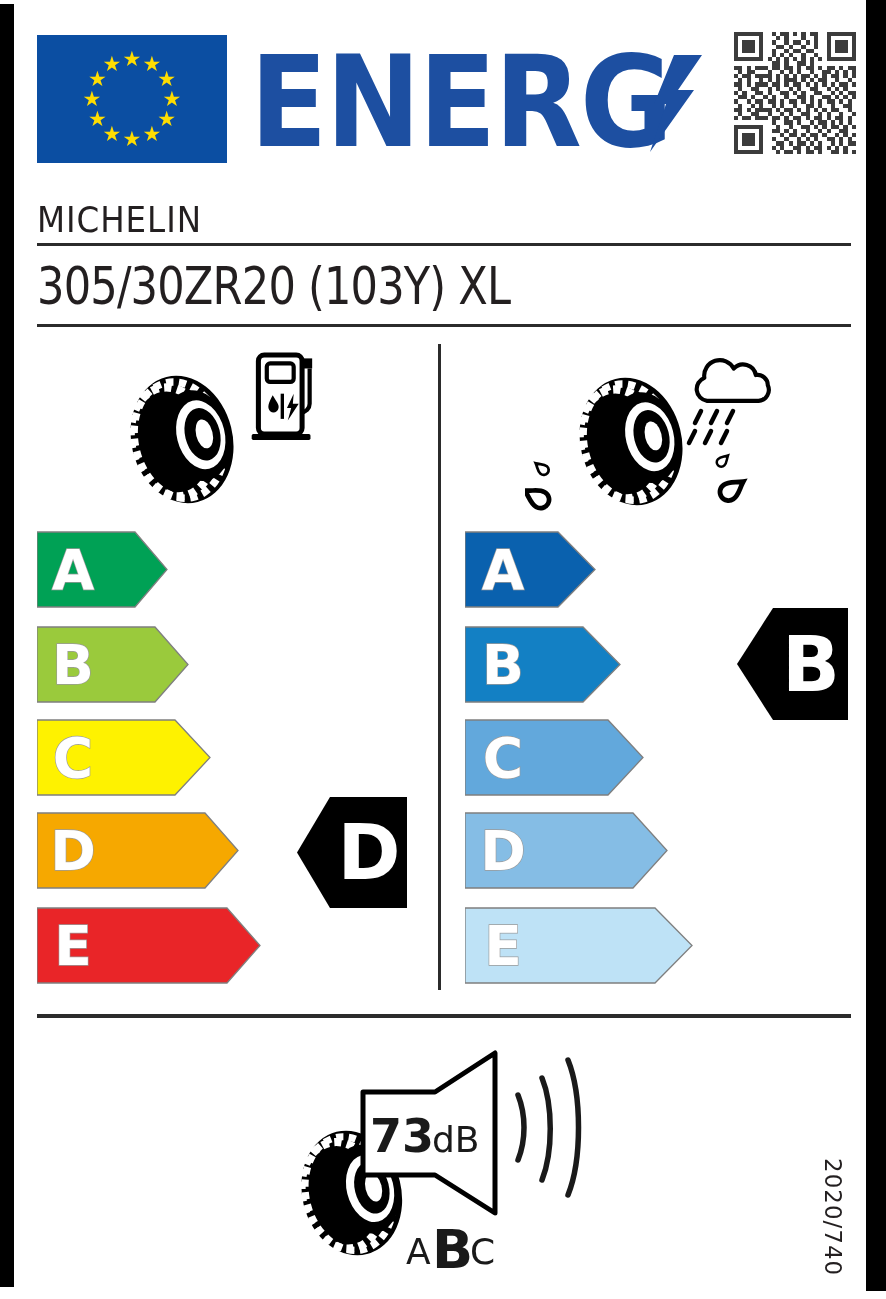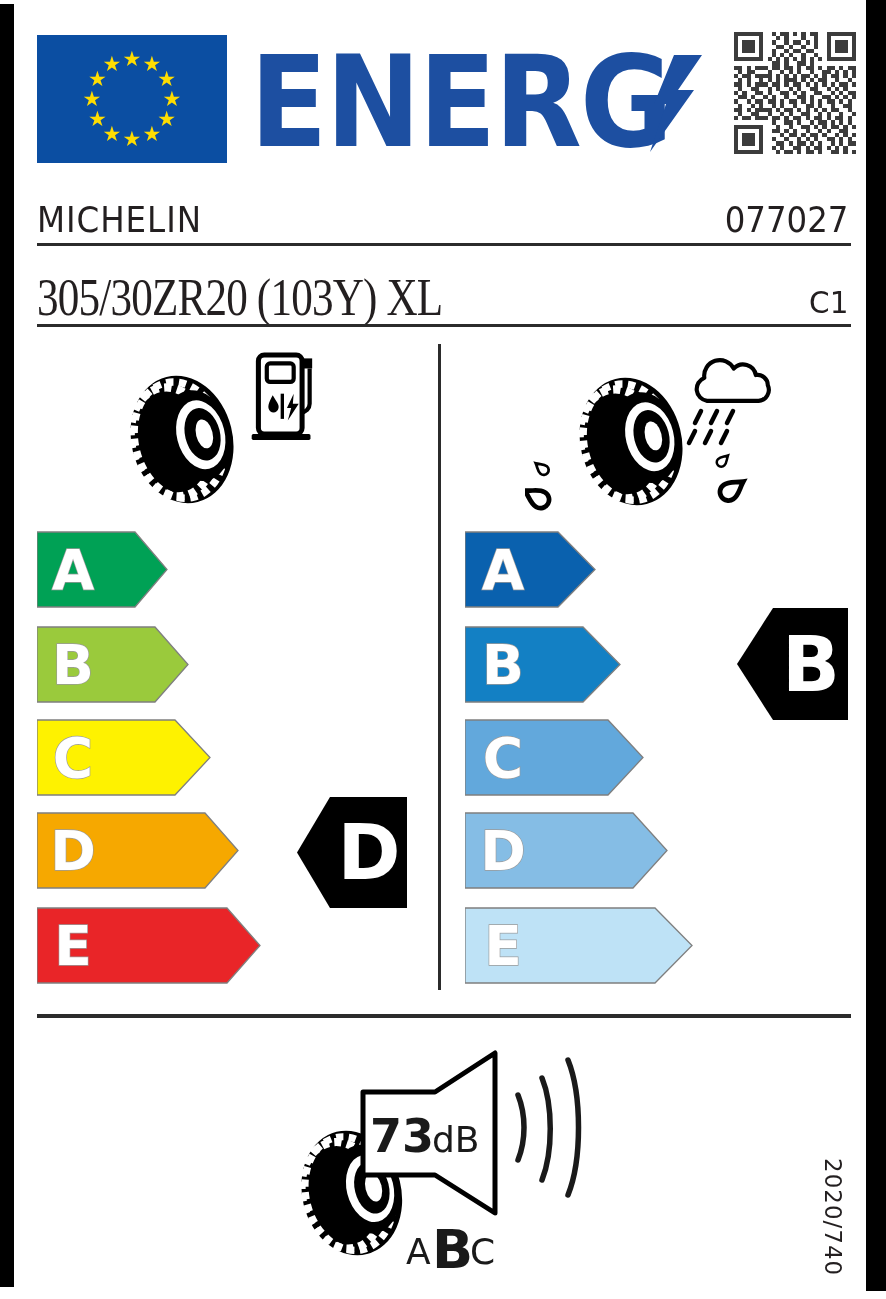--- a/index.html
+++ b/index.html
@@ -10,21 +10,21 @@
   .border-right { left:866px; top:0; width:20px; height:1291px; background:#000; }
   .hline { position:absolute; left:37px; width:814px; height:3px; background:#2b2b2b; }
   #hr1 { top:243px; } #hr2 { top:324px; } #hr3 { top:1014px; height:4px; }
   .vdivider { left:438px; top:344px; width:3px; height:646px; background:#2b2b2b; }
 
   .brand { left:37px; top:200px; font-size:35px; font-weight:normal; white-space:nowrap; }
   .brand span { display:inline-block; transform:scaleX(0.93); transform-origin:left top; letter-spacing:1px; }
   .rightbox { left:500px; width:348px; text-align:right; white-space:nowrap; }
   #article { top:199px; font-size:36px; }
   #article span { display:inline-block; transform:scaleX(0.9); transform-origin:right top; }
-  .size { left:37px; top:268px; font-size:52px; white-space:nowrap;font-family:Liberation Serif, serif; }
+  .size { left:37px; top:256px; font-size:52px; white-space:nowrap; }
   .size span { display:inline-block; transform:scaleX(0.83); transform-origin:left top; letter-spacing:-1px; }
   #tclass { top:284px; font-size:31px; }
   #tclass span { display:inline-block; transform:scaleX(0.95); transform-origin:right top; }
   .reg { left:820px; top:1158px; font-size:23px; writing-mode:vertical-rl; text-orientation:mixed; letter-spacing:1px; }
 
   svg text { font-family:"DejaVu Sans","Liberation Sans",sans-serif; }
   .energ-text { font-weight:bold; font-size:126px; letter-spacing:-2px; }
   .star-text { font-size:21px; text-anchor:middle; }
   .grade-letter { font-weight:bold; font-size:55px; fill:#fff; stroke:#9a9a9a; stroke-width:1.3px; paint-order:stroke; text-anchor:middle; }
   .tag-letter { font-weight:bold; font-size:76px; fill:#fff; text-anchor:middle; }
@@ -111,25 +111,23 @@
       <path d="M9 0h1v1H9z M11 0h2v1h-2z M14 0h1v1h-1z M16 0h1v2h-1z M18 0h2v1h-2z M10 1h1v1h-1z M12 1h1v2h-1z M19 1h1v1h-1z M9 2h1v1H9z M14 2h2v1h-2z M17 2h1v1h-1z M19 2h1v2h-1z M10 3h2v1h-2z M13 3h1v1h-1z M16 3h1v1h-1z M9 4h1v2H9z M12 4h1v1h-1z M14 4h2v1h-2z M17 4h2v1h-2z M11 5h1v1h-1z M13 5h1v1h-1z M16 5h1v1h-1z M19 5h1v1h-1z M9 7h2v1H9z M12 7h1v1h-1z M15 7h2v1h-2z M18 7h1v1h-1z"></path>
       <path d="M0 8h2v1H0z M3 8h1v2H3z M5 8h1v1H5z M7 8h1v1H7z M9 8h2v1H9z M12 8h2v1h-2z M15 8h1v2h-1z M17 8h2v1h-2z M20 8h1v1h-1z M22 8h2v1h-2z M25 8h1v1h-1z M27 8h2v1h-2z M1 9h1v1H1z M4 9h1v1H4z M8 9h1v1H8z M11 9h1v1h-1z M13 9h1v1h-1z M18 9h1v1h-1z M21 9h2v1h-2z M24 9h1v1h-1z M26 9h1v1h-1z M28 9h1v1h-1z M0 10h1v1H0z M2 10h2v1H2z M5 10h1v1H5z M7 10h2v1H7z M10 10h1v1h-1z M12 10h1v2h-1z M14 10h1v1h-1z M16 10h2v1h-2z M19 10h1v1h-1z M21 10h1v1h-1z M23 10h2v1h-2z M26 10h1v1h-1z M28 10h1v1h-1z"></path>
       <path d="M1 11h1v1H1z M3 11h1v1H3z M6 11h1v1H6z M8 11h1v1H8z M10 11h1v1h-1z M13 11h2v1h-2z M16 11h1v1h-1z M18 11h1v1h-1z M20 11h2v1h-2z M24 11h1v1h-1z M27 11h1v1h-1z M0 12h2v1H0z M3 12h1v1H3z M5 12h1v1H5z M7 12h1v1H7z M9 12h2v1H9z M12 12h1v1h-1z M14 12h2v1h-2z M17 12h1v1h-1z M19 12h1v1h-1z M21 12h1v1h-1z M23 12h1v1h-1z M25 12h2v1h-2z M28 12h1v1h-1z M1 13h1v1H1z M4 13h2v1H4z M8 13h1v1H8z M10 13h1v1h-1z M13 13h1v1h-1z M15 13h1v1h-1z M18 13h2v1h-2z M22 13h1v1h-1z M24 13h1v1h-1z M26 13h1v1h-1z"></path>
       <path d="M0 14h1v1H0z M2 14h1v1H2z M5 14h2v1H5z M8 14h1v1H8z M11 14h2v1h-2z M14 14h1v1h-1z M16 14h1v1h-1z M19 14h2v1h-2z M23 14h1v1h-1z M25 14h1v1h-1z M27 14h2v1h-2z M1 15h2v1H1z M4 15h1v1H4z M7 15h1v1H7z M9 15h1v1H9z M12 15h1v1h-1z M15 15h2v1h-2z M18 15h1v1h-1z M21 15h2v1h-2z M24 15h1v1h-1z M26 15h1v1h-1z M28 15h1v1h-1z M0 16h1v1H0z M3 16h1v1H3z M5 16h1v1H5z M8 16h2v1H8z M11 16h1v1h-1z M13 16h2v1h-2z M16 16h1v1h-1z M18 16h1v1h-1z M20 16h1v1h-1z M22 16h2v1h-2z M25 16h1v1h-1z M27 16h1v1h-1z"></path>
       <path d="M1 17h1v1H1z M4 17h1v1H4z M6 17h1v1H6z M9 17h1v1H9z M11 17h1v1h-1z M14 17h1v1h-1z M17 17h2v1h-2z M20 17h1v1h-1z M23 17h1v1h-1z M26 17h2v1h-2z M0 18h2v1H0z M3 18h1v1H3z M5 18h1v1H5z M7 18h2v1H7z M10 18h1v1h-1z M12 18h2v1h-2z M15 18h1v1h-1z M17 18h1v1h-1z M19 18h1v1h-1z M21 18h1v1h-1z M23 18h2v1h-2z M27 18h1v1h-1z M1 19h1v1H1z M4 19h2v1H4z M8 19h1v1H8z M11 19h1v1h-1z M13 19h1v1h-1z M16 19h2v1h-2z M20 19h1v1h-1z M22 19h1v1h-1z M25 19h1v1h-1z M28 19h1v1h-1z M0 20h1v1H0z M2 20h2v1H2z M5 20h1v1H5z M7 20h1v1H7z M9 20h2v1H9z M12 20h1v1h-1z M14 20h2v1h-2z M17 20h1v1h-1z M19 20h2v1h-2z M22 20h1v1h-1z M24 20h2v1h-2z M27 20h1v1h-1z"></path>
       <path d="M9 21h1v1H9z M12 21h2v1h-2z M15 21h1v1h-1z M18 21h1v1h-1z M20 21h2v1h-2z M23 21h1v1h-1z M25 21h1v1h-1z M27 21h1v1h-1z M10 22h1v1h-1z M13 22h1v1h-1z M16 22h2v1h-2z M19 22h1v1h-1z M21 22h1v1h-1z M23 22h2v1h-2z M26 22h1v1h-1z M28 22h1v1h-1z M9 23h2v1H9z M12 23h1v1h-1z M14 23h1v1h-1z M17 23h1v1h-1z M20 23h1v1h-1z M22 23h1v1h-1z M25 23h2v1h-2z M11 24h1v1h-1z M13 24h2v1h-2z M16 24h1v1h-1z M18 24h2v1h-2z M21 24h1v1h-1z M24 24h1v1h-1z M26 24h1v1h-1z M28 24h1v1h-1z M9 25h1v1H9z M12 25h1v1h-1z M15 25h1v1h-1z M17 25h1v1h-1z M19 25h1v1h-1z M22 25h2v1h-2z M25 25h1v1h-1z M27 25h1v1h-1z M10 26h2v1h-2z M13 26h1v1h-1z M15 26h2v1h-2z M18 26h1v1h-1z M20 26h1v1h-1z M23 26h1v1h-1z M25 26h1v1h-1z M27 26h2v1h-2z M9 27h1v1H9z M11 27h1v1h-1z M14 27h2v1h-2z M17 27h1v1h-1z M19 27h2v1h-2z M22 27h1v1h-1z M24 27h1v1h-1z M26 27h1v1h-1z M10 28h1v1h-1z M12 28h2v1h-2z M15 28h1v1h-1z M17 28h2v1h-2z M20 28h1v1h-1z M23 28h2v1h-2z M26 28h1v1h-1z M28 28h1v1h-1z"></path>
     </g>
   </svg>
 
   <div class="abs brand"><span>MICHELIN</span></div>
-  <div class="abs rightbox" id="article"><span>077027</span></div>
   <div class="hline" id="hr1"></div>
 
   <div class="abs size"><span>305/30ZR20 (103Y) XL</span></div>
-  <div class="abs rightbox" id="tclass"><span>C1</span></div>
   <div class="hline" id="hr2"></div>
 
   <div class="abs vdivider"></div>
 
   <svg class="abs" style="left:118px; top:348px;" width="220" height="170" viewBox="0 0 220 170">
     <use href="#tire" xlink:href="#tire" transform="translate(6,22) scale(0.92)"></use>
     <use href="#pump" xlink:href="#pump" transform="translate(132,2) scale(0.84)"></use>
   </svg>
 
   <svg class="abs" style="left:525px; top:345px;" width="270" height="175" viewBox="0 0 270 175">

